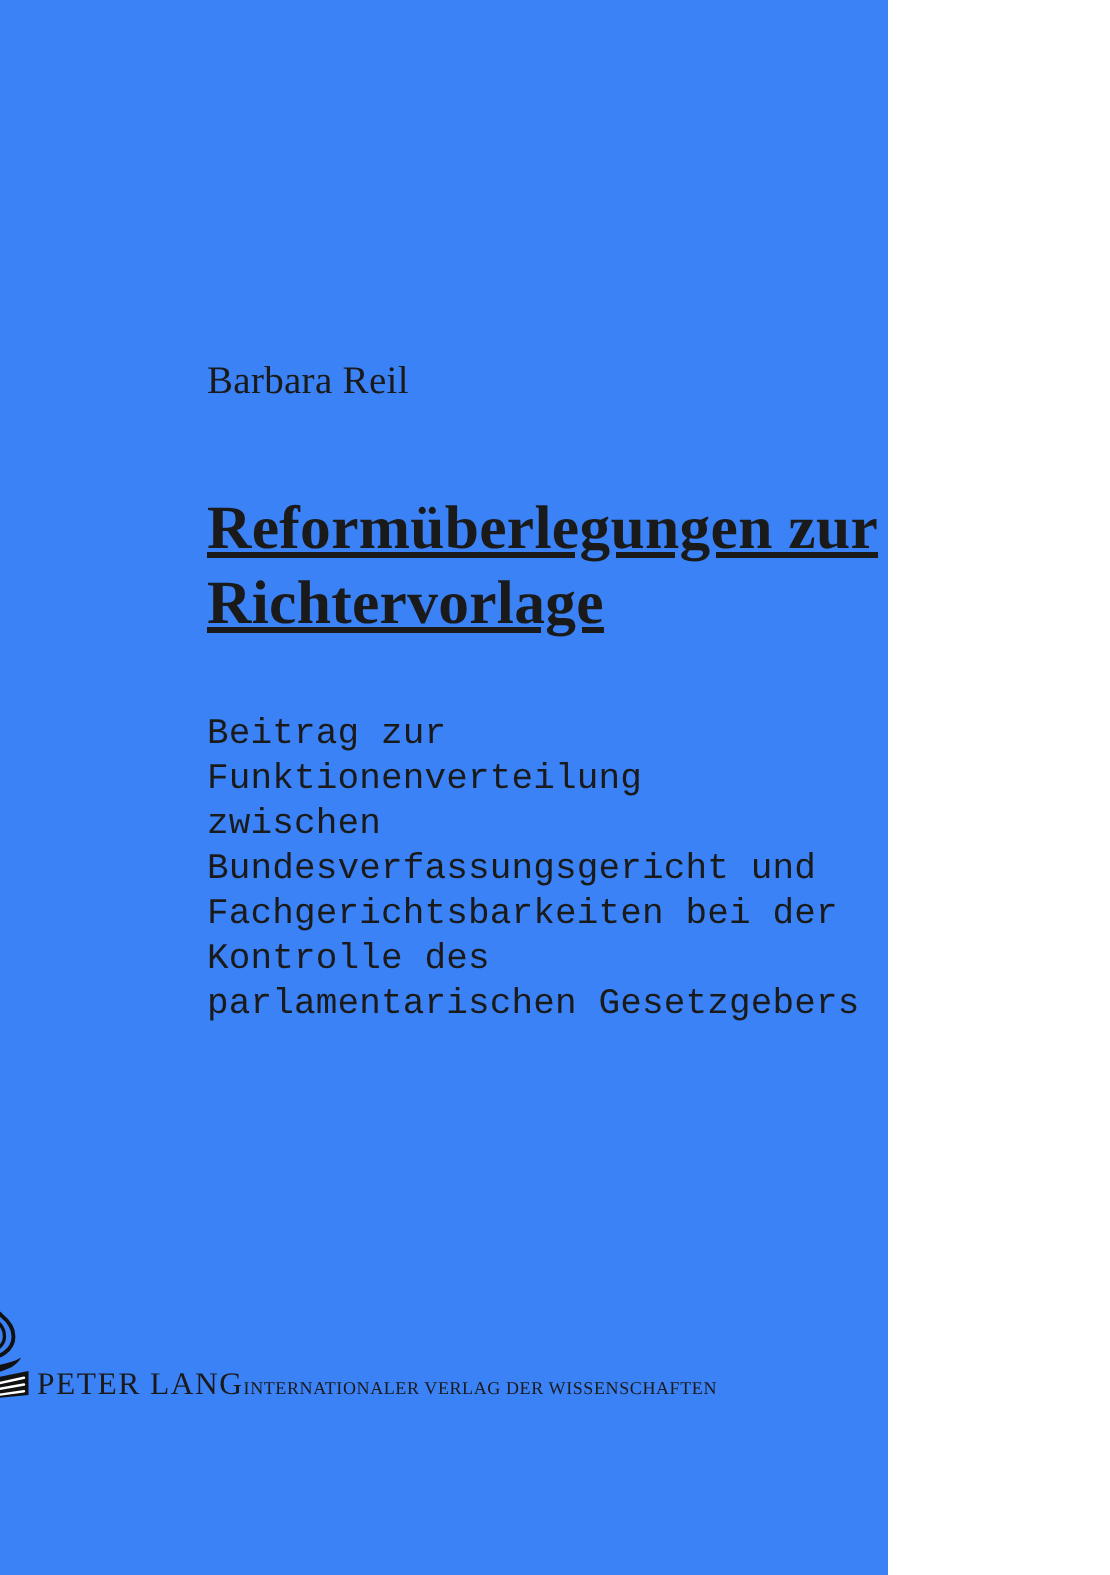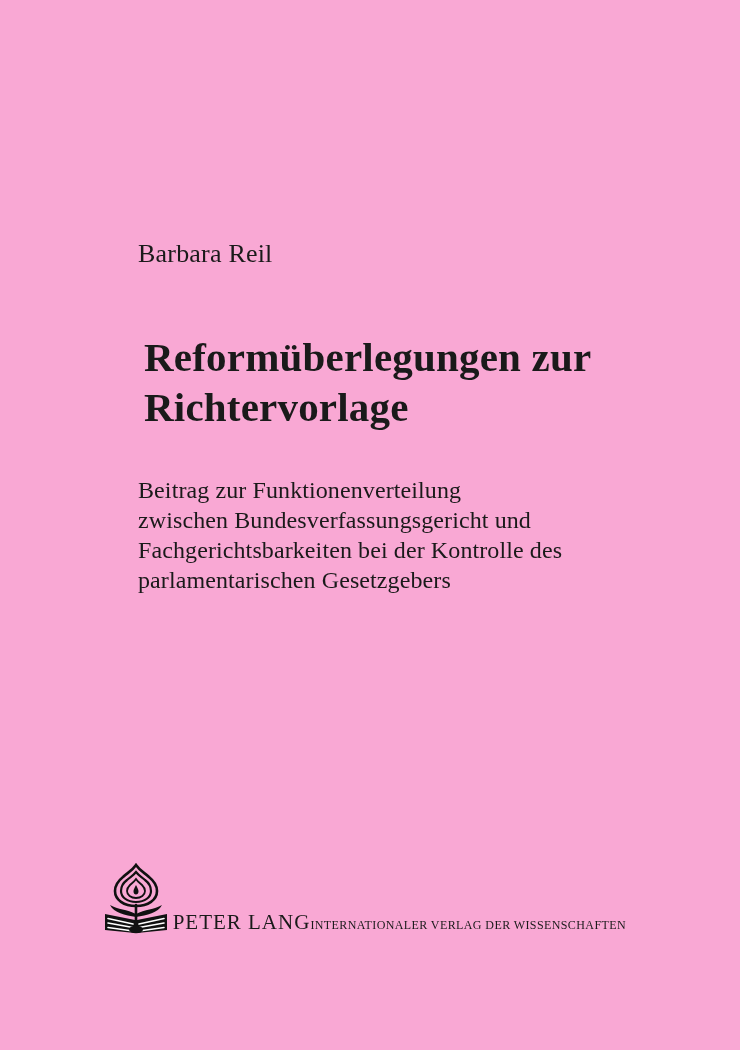--- a/index.html
+++ b/index.html
@@ -2,54 +2,56 @@
 <html><head>
 <meta charset="utf-8">
 <style>
   html, body {
     margin: 0;
     padding: 0;
     background: #ffffff;
   }
   .page {
     position: relative;
-    width: 740px;
+    width: 592px;
     height: 1050px;
-    background: #f9a8d4;
+    background: #3b82f6;
     overflow: hidden;
     font-family: "Liberation Serif", "DejaVu Serif", serif;
     color: #1a1a1a;
   }
   .author {
     position: absolute;
     left: 138px;
     top: 238px;
     font-size: 26px;
     line-height: 31px;
     letter-spacing: 0.2px;
   }
   .title {
     position: absolute;
     left: 138px;
     top: 326px;
-    margin: 6px;
+    margin: 0;
     font-size: 41px;
     font-weight: 700;
     line-height: 50px;
     letter-spacing: 0.2px;
     white-space: pre-line;
+    text-decoration: underline;
   }
   .subtitle {
     position: absolute;
     left: 138px;
     top: 475px;
     font-size: 24px;
     line-height: 30px;
     letter-spacing: 0.1px;
     white-space: pre-line;
+    font-family: Liberation Mono, monospace;
   }
   .publisher {
     position: absolute;
     right: 114px;
     top: 863px;
     display: flex;
     flex-direction: row;
     align-items: flex-end;
     text-align: right;
   }

